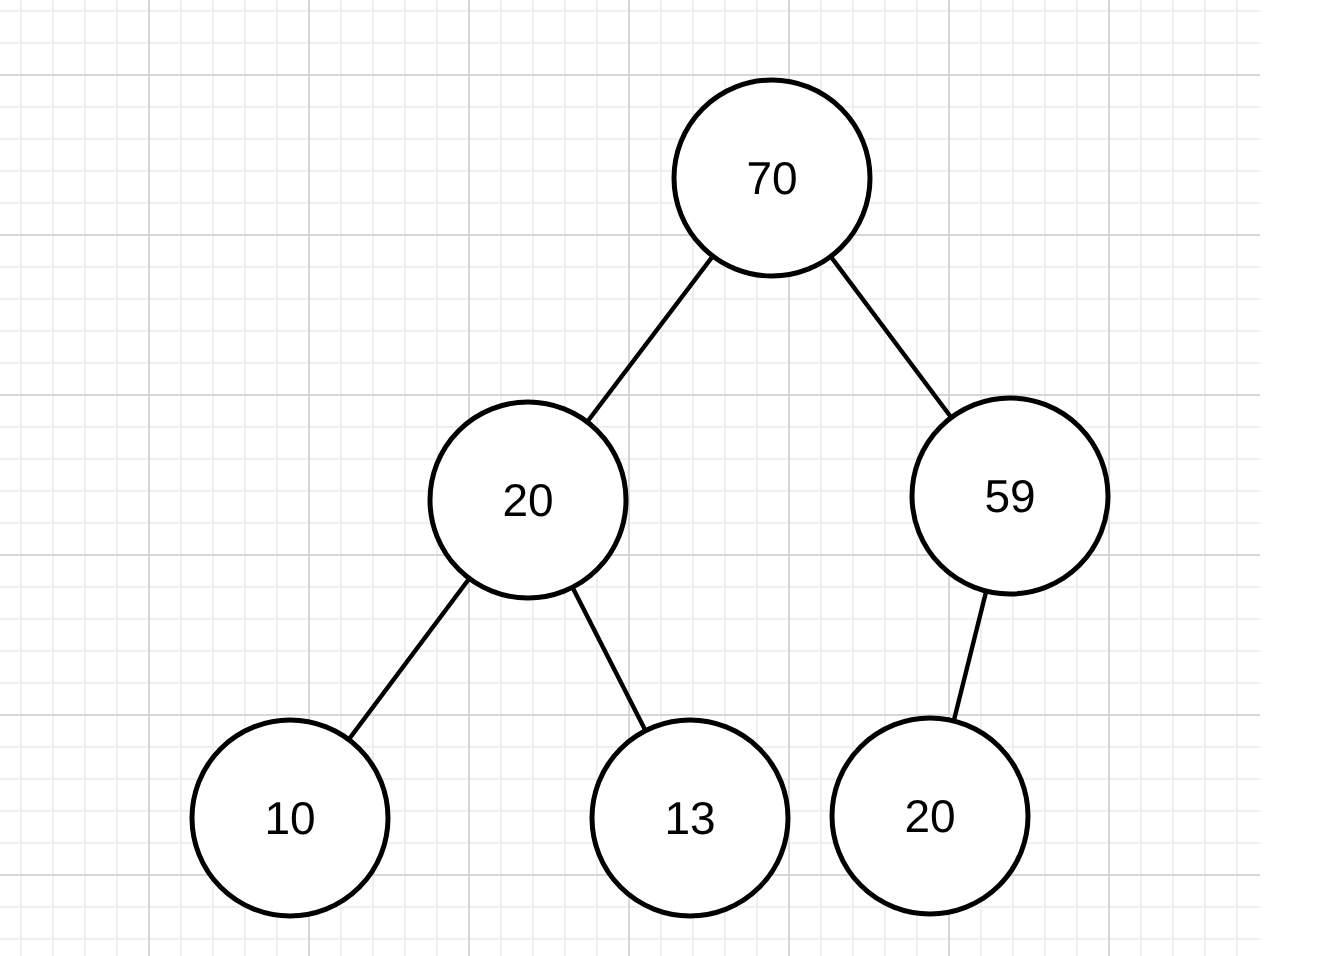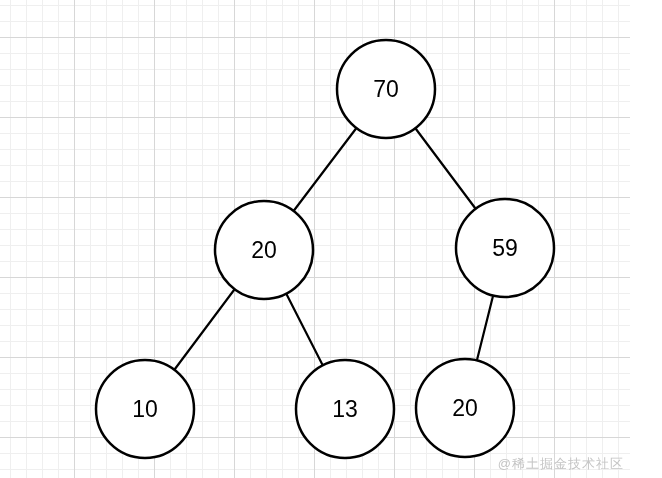--- a/index.html
+++ b/index.html
@@ -94,15 +94,14 @@
       <text class="node-label" x="345" y="409">13</text>
     </g>
 
     <g>
       <circle class="node-circle" cx="465" cy="408" r="49"></circle>
       <text class="node-label" x="465" y="408">20</text>
     </g>
 
   </svg>
 
-  <div class="watermark">@稀土掘金技术社区</div>
 
 </div>
 
 </body></html>

